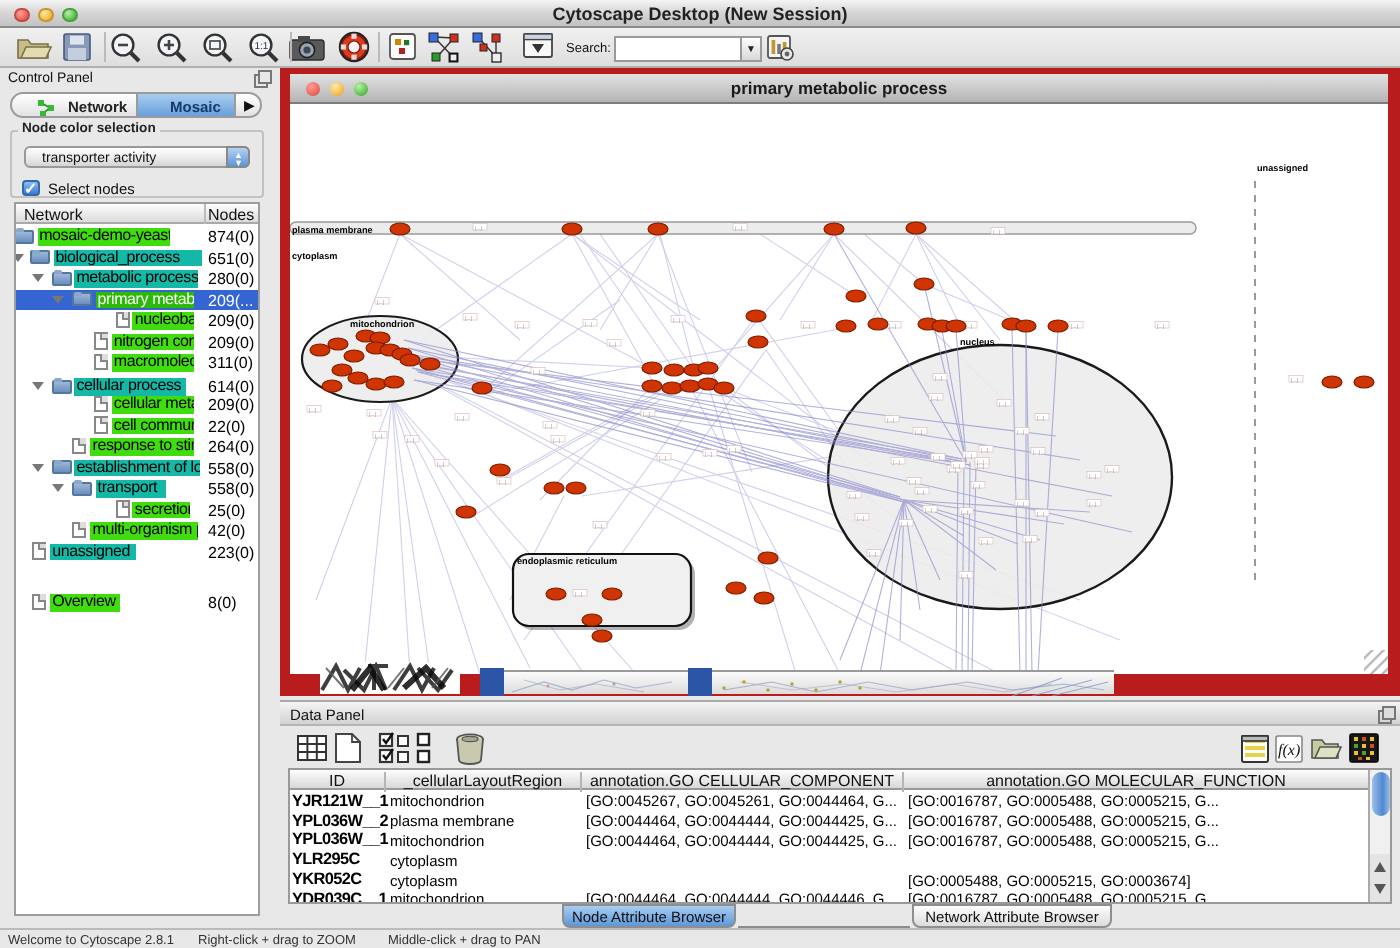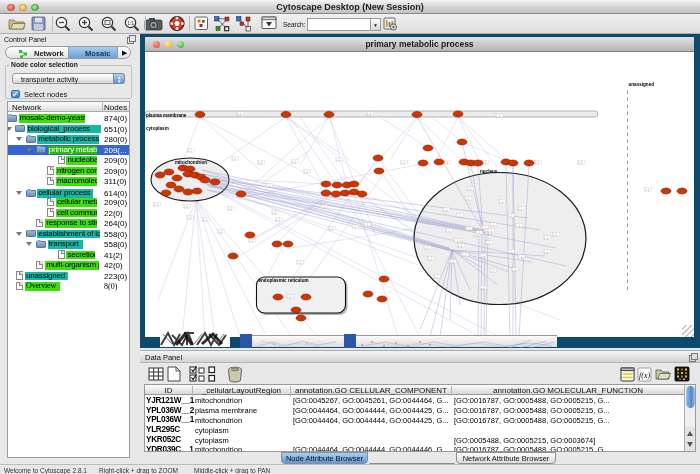--- a/index.html
+++ b/index.html
@@ -62,21 +62,21 @@
 .file:before { content:""; position:absolute; right:-0.5px; top:-0.5px; width:2.5px; height:2.5px; background:#ddd; border-left:0.6px solid #888; border-bottom:0.6px solid #888;}
 
 
 #statusbar { left:0; top:464px; width:700px; height:10px; background:#e8e8e8; border-top:1px solid #bbb; font-size:6.5px; color:#333; }
 #statusbar .s1 { position:absolute; left:4px; top:1.5px; }
 #statusbar .s2 { position:absolute; left:99px; top:1.5px; }
 #statusbar .s3 { position:absolute; left:194px; top:1.5px; }
 
 
 #mdi { left:140px; top:34px; width:560px; height:314px; background:#d8d8d8; }
-#netwin { position:absolute; left:0px; top:0px; width:560px; height:314px; background:#0c4a6e; }
+#netwin { position:absolute; left:0px; top:0px; width:560px; height:314px; background:#b91c1c; }
 #nettitle { position:absolute; left:5px; top:3px; width:549px; height:15px; background:linear-gradient(#e2e2e2,#b4b4b4); border-bottom:1px solid #7d7d7d;}
 #nettitle .t { width:100%; text-align:center; font-size:8.5px; font-weight:bold; color:#1a1a1a; line-height:15px; }
 .slight { position:absolute; top:4px; width:7px; height:7px; border-radius:50%; }
 #netcanvas { position:absolute; left:5px; top:18px; width:549px; height:285px; background:#ffffff; }
 #grip { position:absolute; right:0; bottom:0; width:12px; height:12px;
  background:repeating-linear-gradient(135deg, #fff 0px, #fff 2px, #aaa 3px, #fff 4px); }
 
 
 #strip { position:absolute; left:0px; top:297px; width:560px; height:17px; }
 .bluebar { position:absolute; top:3px; width:12px; height:14px; background:#2d55a5; }
@@ -326,33 +326,33 @@
         </div>
 <div class="trow" style="top:126.4px;">
           <div class="arrow" style="left:17.9px"></div>
           <div class="folder" style="left:28.4px"></div>
           <span class="lbl rl" style="left:39.8px;width:35px;">transport</span>
           <span class="cnt" style="">558(0)</span>
         </div>
 <div class="trow" style="top:136.9px;">
           <div class="file" style="left:49.5px"></div>
           <span class="lbl gl" style="left:58.4px;width:29px;">secretion</span>
-          <span class="cnt" style="">41(2)</span>
+          <span class="cnt" style="">25(0)</span>
         </div>
 <div class="trow" style="top:147.4px;">
           <div class="file" style="left:28.4px"></div>
           <span class="lbl gl" style="left:37.3px;width:54px;">multi-organism proce</span>
           <span class="cnt" style="">42(0)</span>
         </div>
 <div class="trow" style="top:157.9px;">
           <div class="file" style="left:8.2px"></div>
           <span class="lbl rl" style="left:17.1px;width:43px;">unassigned</span>
           <span class="cnt" style="">223(0)</span>
         </div>
-<div class="trow" style="top:168px;font-family:Liberation Serif, serif;">
+<div class="trow" style="top:183px;">
           <div class="file" style="left:8.2px"></div>
           <span class="lbl gl" style="left:17.1px;width:35px;">Overview</span>
           <span class="cnt" style="">8(0)</span>
         </div>
 </div>
   </div>
 </div>
 
 <div class="abs" id="mdi">
   <div id="netwin">

